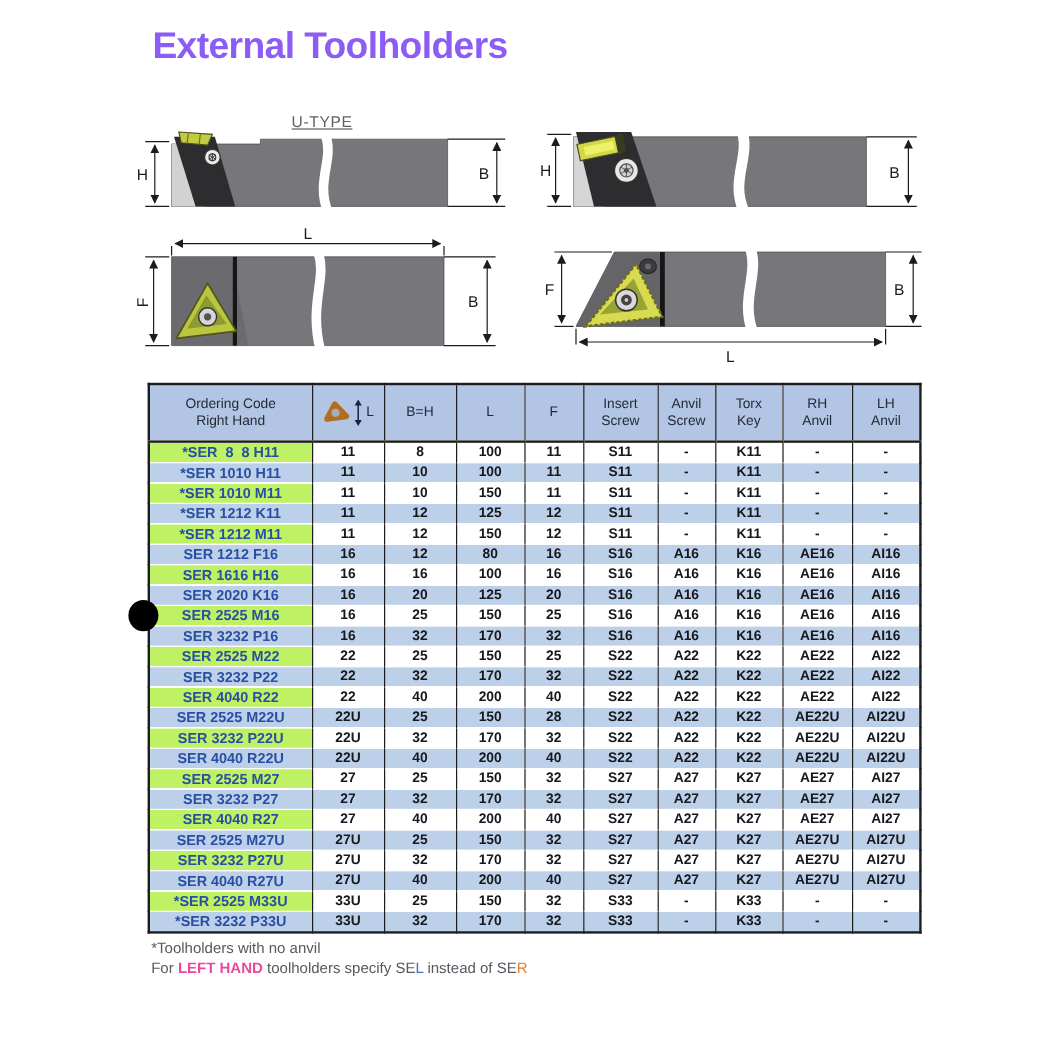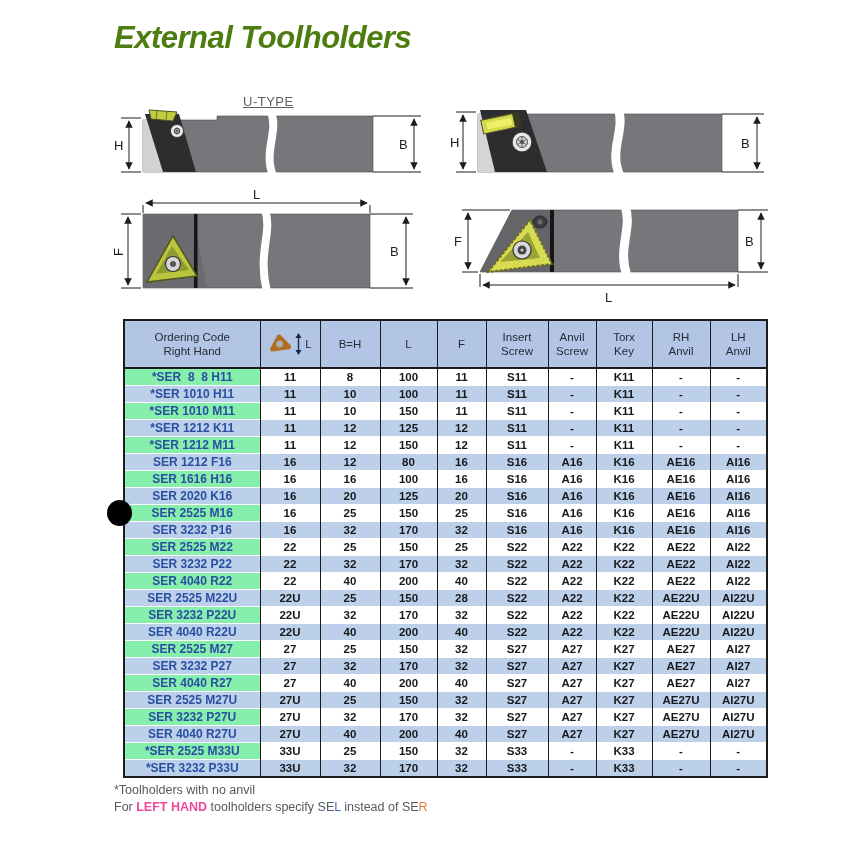--- a/index.html
+++ b/index.html
@@ -1,23 +1,23 @@
 <!DOCTYPE html>
 <html><head>
 <meta charset="utf-8">
 <style>
   html,body { margin:0; padding:0; }
   body {
     width:866px; height:866px; background:#ffffff; position:relative;
     font-family:"Liberation Sans", sans-serif; overflow:hidden;
   }
   .page-title {
-    position:absolute; left:114px; top:20px;
-    font-size:31px; font-weight:bold; font-style:italic;
-    color:#4d7c0f; letter-spacing:-0.5px;
+    position:absolute; left:127px; top:20px;
+    font-size:31px; font-weight:bold; 
+    color:#8b5cf6; letter-spacing:-0.5px;
   }
   .subtitle {
     position:absolute; left:243px; top:94px;
     font-size:13px; color:#5f5f5f; letter-spacing:0.5px;text-decoration:underline;
   }
   .diagram { position:absolute; }
   .d-q1 { left:113px; top:106px; }
   .d-q2 { left:450px; top:104px; }
   .d-q3 { left:113px; top:190px; }
   .d-q4 { left:450px; top:190px; }
@@ -30,26 +30,26 @@
   thead th {
     background:#b2c5e4; height:46px; font-size:11.5px; font-weight:normal;
     color:#262b38; border-bottom:2px solid #1c1c1c; line-height:1.25; vertical-align:middle;
   }
   thead th .hline { display:block; }
   tbody td {
     height:16px; line-height:16px; font-size:11.5px; font-weight:bold;
     color:#17181c; border-top:1.2px solid #ffffff; background:#ffffff;
   }
   tbody tr:nth-child(even) td { background:#bdd0ea; }
-  tbody td.code { color:#2a4fa2; font-size:12px; white-space:pre; background:#86efac; }
+  tbody td.code { color:#2a4fa2; font-size:12px; white-space:pre; background:#bef264; }
   tbody tr:nth-child(even) td.code { background:#bdd0ea; }
   .hdr-ic { display:flex; align-items:center; justify-content:center; gap:2px; }
 
   .footnotes { position:absolute; left:114px; top:783px; font-size:12.5px; color:#56595f; }
-  .footnotes .fline { margin:0 0 3px 0; }
+  .footnotes .fline { margin:0 0 3px 12px; }
   .footnotes .fline3 { margin-top:9px; }
   .fn-orange { color:#ec4899; font-weight:bold; }
   .fn-bluechar { color:#3e6cc8; }
   .fn-orangechar { color:#e08038; }
   .fn-navy { color:#1d3a6b; font-weight:bold; }
 
   .punch-dot {
     position:absolute; left:107px; top:500px; width:25px; height:26px;
     background:#000; border-radius:50%; z-index:5;
   }

